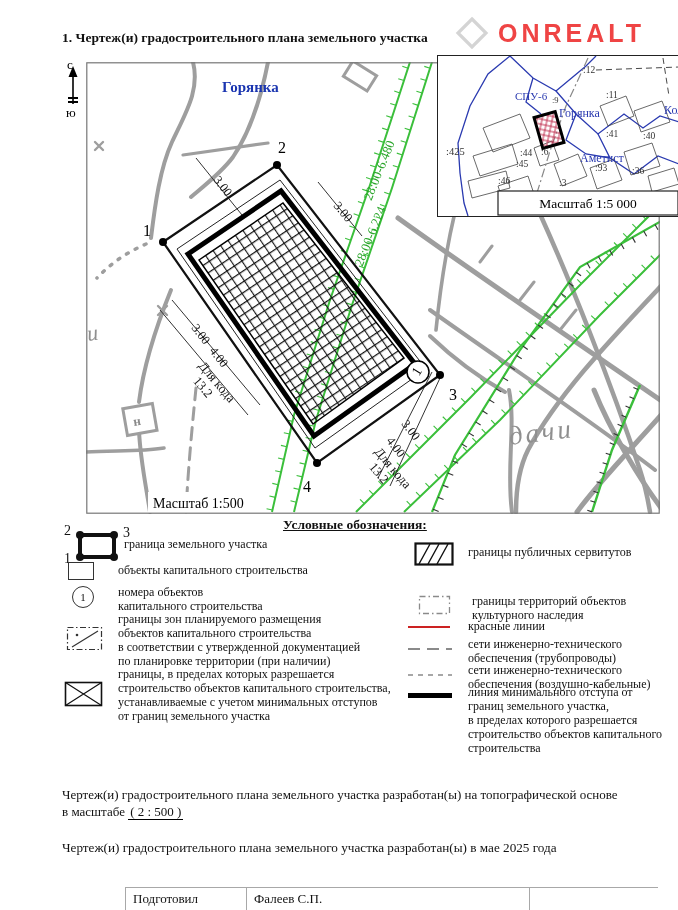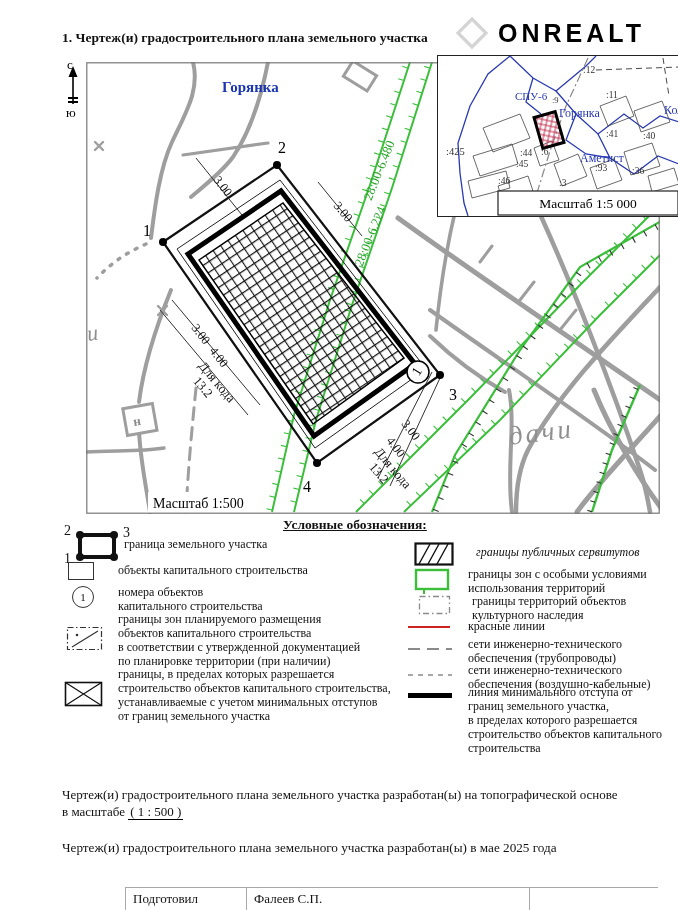--- a/index.html
+++ b/index.html
@@ -3,21 +3,21 @@
 <meta charset="utf-8">
 <style>
   html,body{margin:0;padding:0;background:#fff;}
   .page{position:relative;width:678px;height:910px;background:#fff;overflow:hidden;
         font-family:"Liberation Serif","DejaVu Serif",serif;color:#111;}
   .abs{position:absolute;}
   .title{left:62px;top:30px;font-size:13.5px;font-weight:bold;}
   
   .watermark{left:455px;top:16px;display:flex;align-items:center;gap:9px;}
   .wm-text{font-family:"Liberation Sans",sans-serif;font-weight:bold;font-size:25px;
-           letter-spacing:4px;color:#000000;}
+           letter-spacing:4px;color:#ef4444;}
   
   .compass{left:62px;top:58px;width:22px;height:60px;}
   
   .inset{left:437px;top:55px;width:241px;height:160px;background:#fff;border:1.5px solid #222;box-sizing:content-box;}
   
   .legend-header{left:283px;top:517px;font-size:13.5px;font-weight:bold;text-decoration:underline;}
   .lrow{position:absolute;display:flex;align-items:flex-start;}
   .lrow .symcell{flex:0 0 48px;display:flex;justify-content:flex-start;}
   .lrow.right .symcell{flex:0 0 52px;}
   .ltext{font-size:12px;line-height:1.16;white-space:pre-line;}
@@ -470,33 +470,23 @@
 от границ земельного участка</div>
   </div>
 
   <div class="lrow right" style="left:408px;top:542px;">
     <div class="symcell">
       <svg width="40" height="24" style="margin-left:6px;">
         <rect x="1.5" y="1.5" width="37" height="21" fill="none" stroke="#111" stroke-width="2.2"></rect>
         <path d="M5,22 L16,2 M14,22 L25,2 M23,22 L34,2" stroke="#111" stroke-width="1.4"></path>
       </svg>
     </div>
-    <div class="ltext" style="margin-top:4px;margin-left:16px;font-style:italic;">границы публичных сервитутов</div>
-  </div>
-
-  <div class="lrow right" style="left:408px;top:568px;">
-    <div class="symcell">
-      <svg width="38" height="26" style="margin-left:6px;">
-        <rect x="2" y="2" width="32" height="19" fill="none" stroke="#3bbf3b" stroke-width="2.4"></rect>
-        <line x1="10" y1="21" x2="10" y2="26" stroke="#3bbf3b" stroke-width="2"></line>
-      </svg>
-    </div>
-    <div class="ltext" style="margin-left:8px;">границы зон с особыми условиями
-использования территорий</div>
-  </div>
+    <div class="ltext" style="margin-top:4px;margin-left:8px;">границы публичных сервитутов</div>
+  </div>
+
 
   <div class="lrow right" style="left:412px;top:595px;">
     <div class="symcell">
       <svg width="36" height="22" style="margin-left:6px;">
         <rect x="1.5" y="1.5" width="30" height="17" fill="none" stroke="#8a8a8a" stroke-width="1.3" stroke-dasharray="6,3,1.5,3"></rect>
       </svg>
     </div>
     <div class="ltext" style="margin-left:8px;">границы территорий объектов
 культурного наследия</div>
   </div>
@@ -534,21 +524,21 @@
       </div>
     <div class="ltext" style="margin-left:8px;">линия минимального отступа от
 границ земельного участка,
 в пределах которого разрешается
 строительство объектов капитального
 строительства</div>
   </div>
 
   <div class="abs fpara">
     <span>Чертеж(и) градостроительного плана земельного участка разработан(ы) на топографической основе</span><br>
-    <span>в масштабе </span><span class="uline">( 1 : 500 )</span>
+    <span>в масштабе </span><span class="uline">( 2 : 500 )</span>
   </div>
   <div class="abs fpara2">Чертеж(и) градостроительного плана земельного участка разработан(ы) в мае 2025 года</div>
 
   <div class="abs ptable">
     <table>
       <tbody>
           <tr>
         <td style="width:106px;">Подготовил</td>
         <td style="width:268px;">Фалеев С.П.</td>
         <td style="width:159px;"></td>

